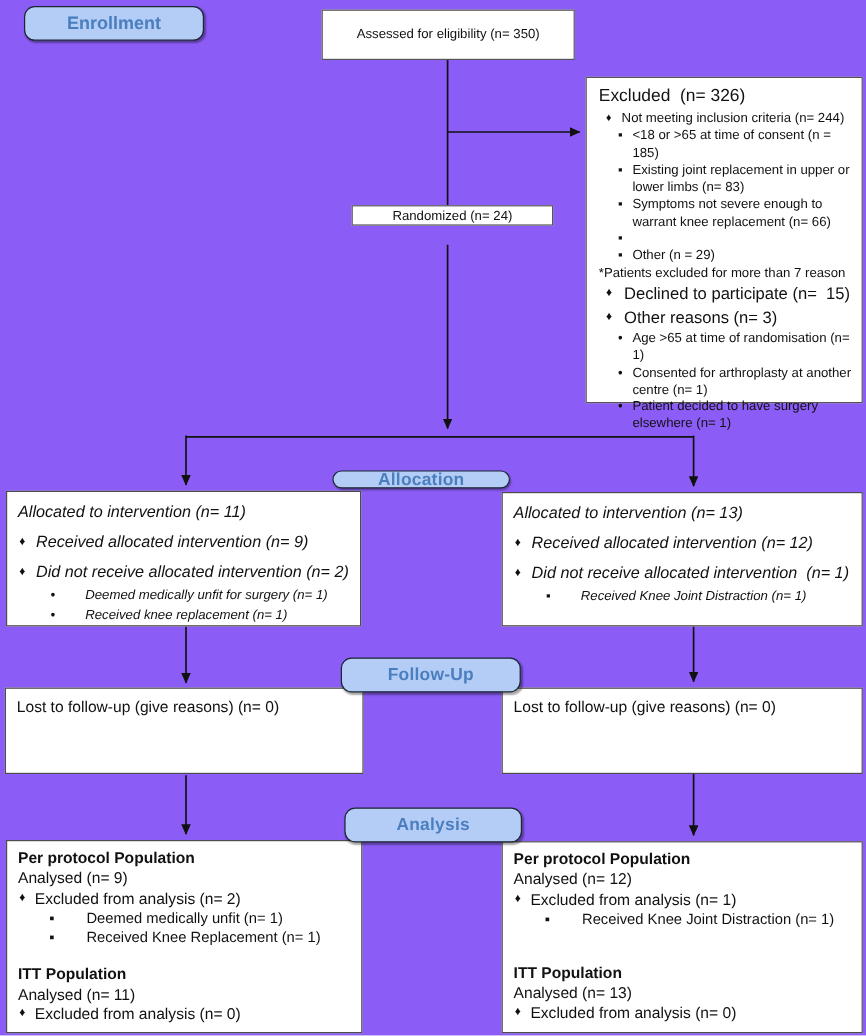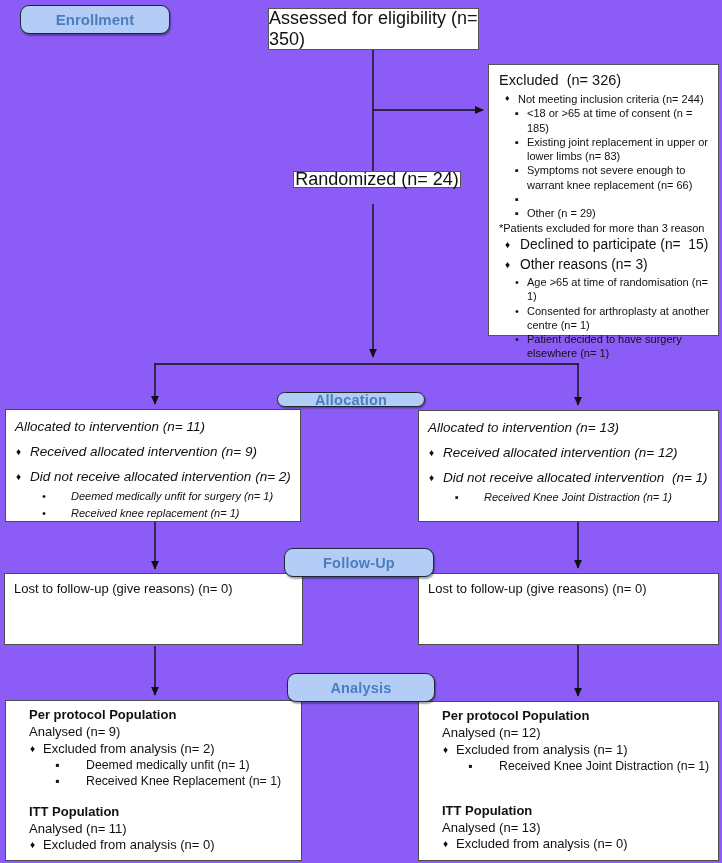--- a/index.html
+++ b/index.html
@@ -15,21 +15,21 @@
     position:relative;width:722px;height:863px;background:#8b5cf6;
     font-family:"Liberation Sans","DejaVu Sans",sans-serif;color:var(--text-color);
     overflow:hidden;
   }
   .connectors{position:absolute;left:0;top:0;z-index:1;}
   .box{
     position:absolute;background:#ffffff;border:1.4px solid var(--box-border);
     box-sizing:border-box;z-index:2;
   }
   .thin{border-width:1px;border-color:#555555;}
-  .center-box{display:flex;align-items:center;justify-content:center;font-size:18px;}
+  .center-box{display:flex;align-items:center;justify-content:center;font-size:11px;}
   .badge{
     position:absolute;z-index:5;background:var(--badge-fill);
     border:1.7px solid var(--badge-border);border-radius:9px;
     display:flex;align-items:center;justify-content:center;
     font-weight:bold;color:var(--badge-text);
     box-shadow:1px 1.5px 1.5px rgba(0,0,0,0.35);box-sizing:border-box;
   }
   .badge.big{font-size:15px;}
   .badge.mid{font-size:14.5px;letter-spacing:.2px;}
   .line{display:flex;align-items:flex-start;}
@@ -57,21 +57,21 @@
   .roomy .lvl1 .bullet{width:14px;font-size:10px;padding-top:2px;}
   .roomy .lvl2{margin-top:4px;padding-left:27px;}
   .roomy .lvl2.small{font-size:11px;}
   .roomy .lvl2 .bullet{width:29px;}
 
   
   .followup-box{padding:7px 9px;font-size:13px;}
   .followup-box .txt{white-space:pre-wrap;}
 
   
-  .analysis-box{padding:6px 8px 4px 23px;}
+  .analysis-box{padding:6px 8px 4px 9px;}
   .analysis-box .line{font-size:13px;line-height:1.3;}
   .analysis-box .lvl1{padding-left:1px;}
   .analysis-box .lvl1 .bullet{width:13px;font-size:10px;padding-top:1px;}
   .analysis-box .lvl2{padding-left:26px;}
   .analysis-box .lvl2.mid{font-size:12.3px;}
   .analysis-box .lvl2 .bullet{width:31px;}
   .analysis-box .spacer{height:14px;}
   .spacer{height:14px;}
 </style>
 </head>
@@ -127,21 +127,21 @@
           <span class="txt">Symptoms not severe enough to warrant knee replacement (n= 66)</span>
         </div>
         <div class="line lvl2">
           <span class="bullet">▪</span>
         </div>
         <div class="line lvl2">
           <span class="bullet">▪</span>
           <span class="txt">Other (n = 29)</span>
         </div>
         <div class="line lvl0">
-          <span class="txt">*Patients excluded for more than 3 reason</span>
+          <span class="txt">*Patients excluded for more than 7 reason</span>
         </div>
         <div class="line lvl1 large">
           <span class="bullet">♦</span>
           <span class="txt">Declined to participate (n=  15)</span>
         </div>
         <div class="line lvl1 large">
           <span class="bullet">♦</span>
           <span class="txt">Other reasons (n= 3)</span>
         </div>
         <div class="line lvl2">

